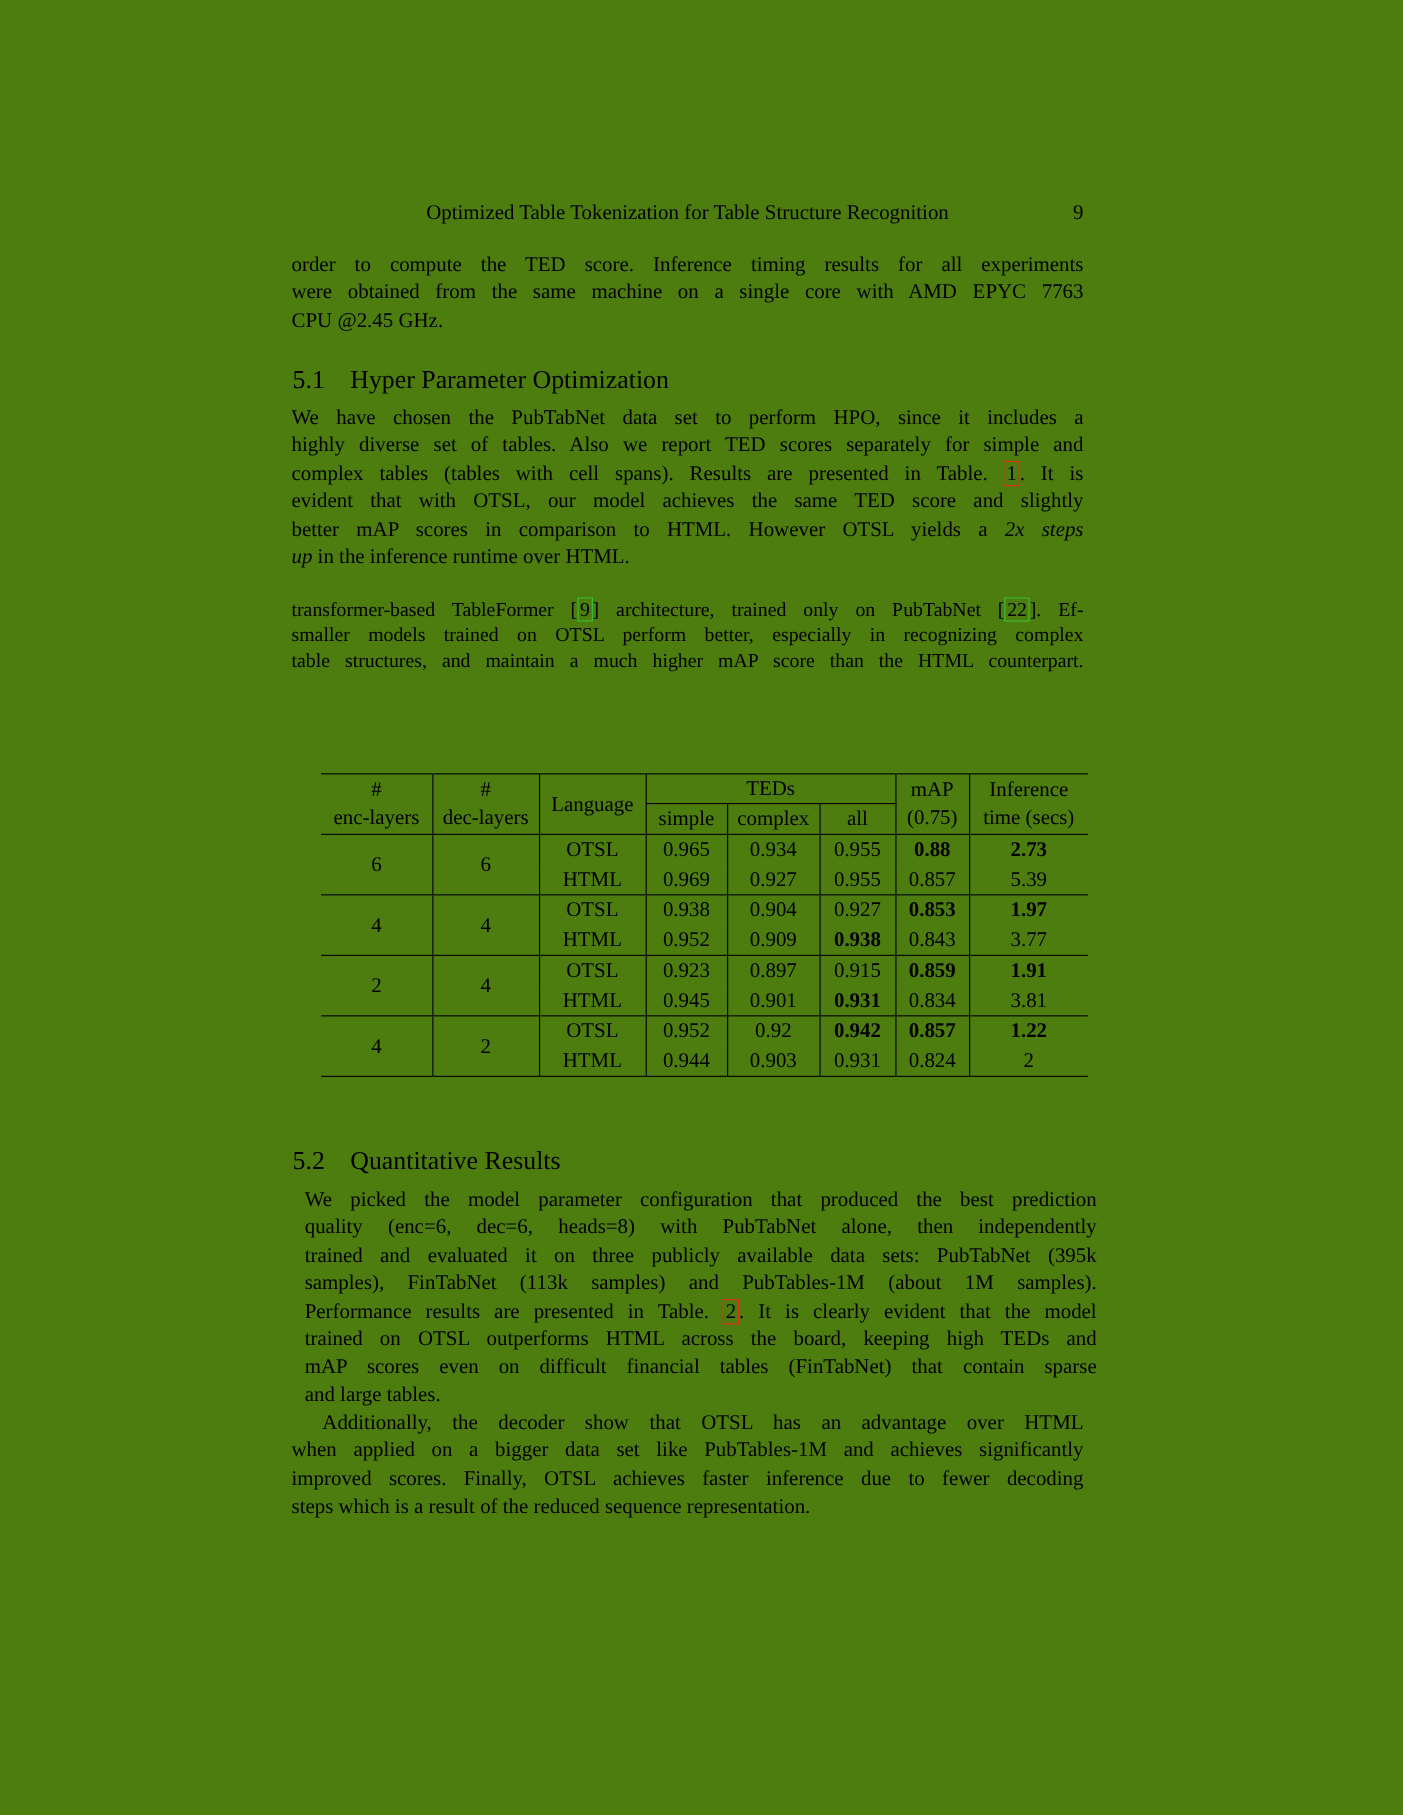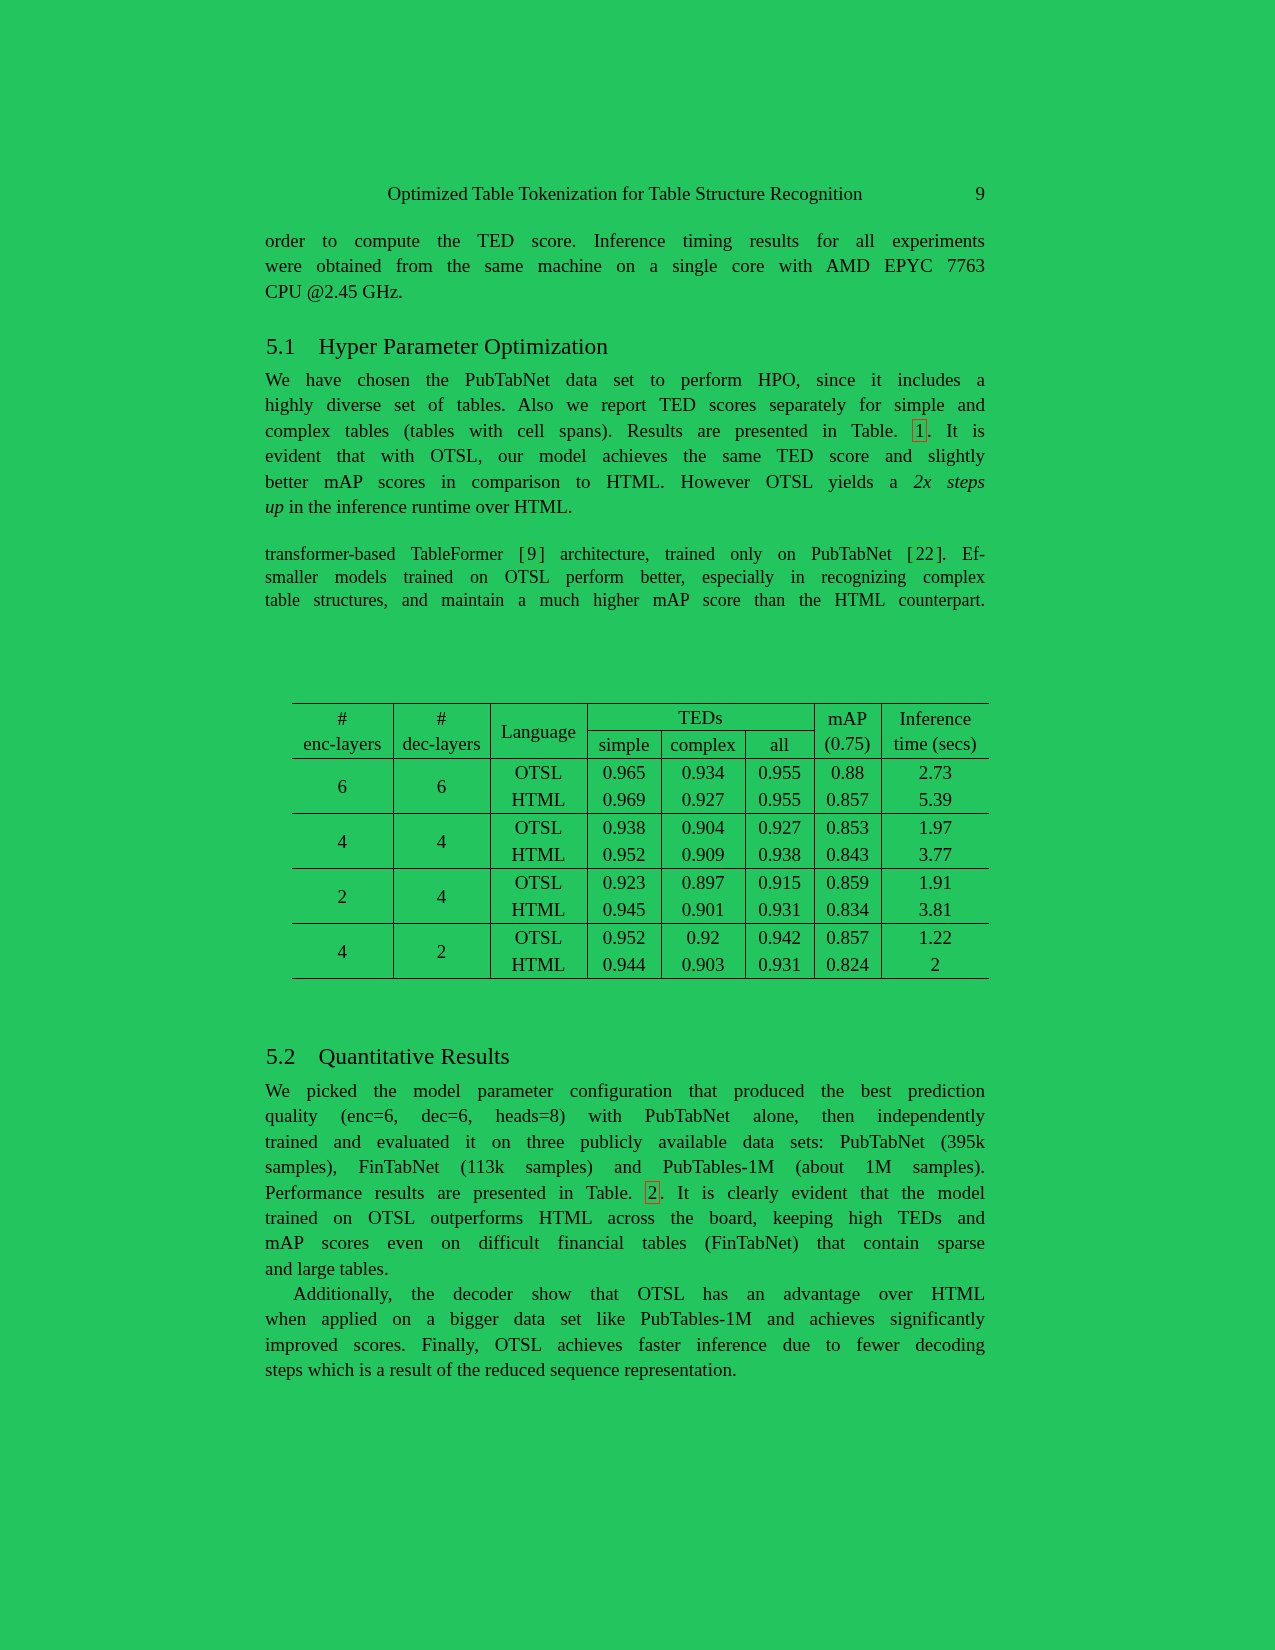--- a/index.html
+++ b/index.html
@@ -1,16 +1,16 @@
 <!DOCTYPE html>
 <html><head>
 <meta charset="utf-8">
 <style>
   html,body{margin:0;padding:0;background:#fff;}
-  .page{position:relative;width:1275px;height:1650px;background:#22c55e;
+  .page{position:relative;width:1275px;height:1650px;background:#4d7c0f;
         font-family:"Liberation Serif","DejaVu Serif",serif;color:#000;overflow:hidden;}
   .col{position:absolute;left:265px;width:720px;}
 
   
   #running-head{top:183px;height:26px;font-size:19px;}
   .rh-title{text-align:center;}
   .rh-page{position:absolute;right:0;top:0;}
 
   
   .body-text{font-size:19px;line-height:25.4px;}
@@ -30,40 +30,40 @@
 
   
   .heading{font-size:23.5px;font-weight:normal;margin:1px;}
   #h51{top:332px;}
   #h52{top:1042px;}
   .heading .num{margin-right:23px;}
 
   #intro{top:228px;}
   #p51{top:367px;}
   #cap1{top:543px;}
-  #p52a{top:1078px;}
+  #p52a{top:1078px;margin-left:12px;}
   #p52b{top:1281px;}
   #p52b .tline:first-child span:first-child{padding-left:28px;}
 
   
   #table1{position:absolute;left:292px;top:703px;width:697px;border-collapse:collapse;
           table-layout:fixed;font-size:19px;
           border-top:1.7px solid #000;border-bottom:1.7px solid #000;}
   #table1 thead{border-bottom:1.7px solid #000;}
   #table1 th,#table1 td{border-right:1.2px solid #000;padding:0;text-align:center;
           font-weight:normal;vertical-align:middle;}
   #table1 th{white-space:pre-line;line-height:25px;}
   #table1 .c-inf{border-right:none;}
   #table1 .c-teds{border-bottom:1.1px solid #000;}
   #table1 thead tr:first-child{height:27px;}
   #table1 thead tr:last-child{height:28px;}
   #table1 tbody tr{height:27px;}
   #table1 tbody td{line-height:27px;}
   #table1 tbody tr.gs{border-top:1.3px solid #000;}
-  #table1 .bb{font-weight:normal;}
+  #table1 .bb{font-weight:bold;}
 </style>
 </head>
 <body>
 
 <div class="page">
 
   <header class="col" id="running-head">
     <div class="rh-title">Optimized Table Tokenization for Table Structure Recognition</div>
     <div class="rh-page">9</div>
   </header>

